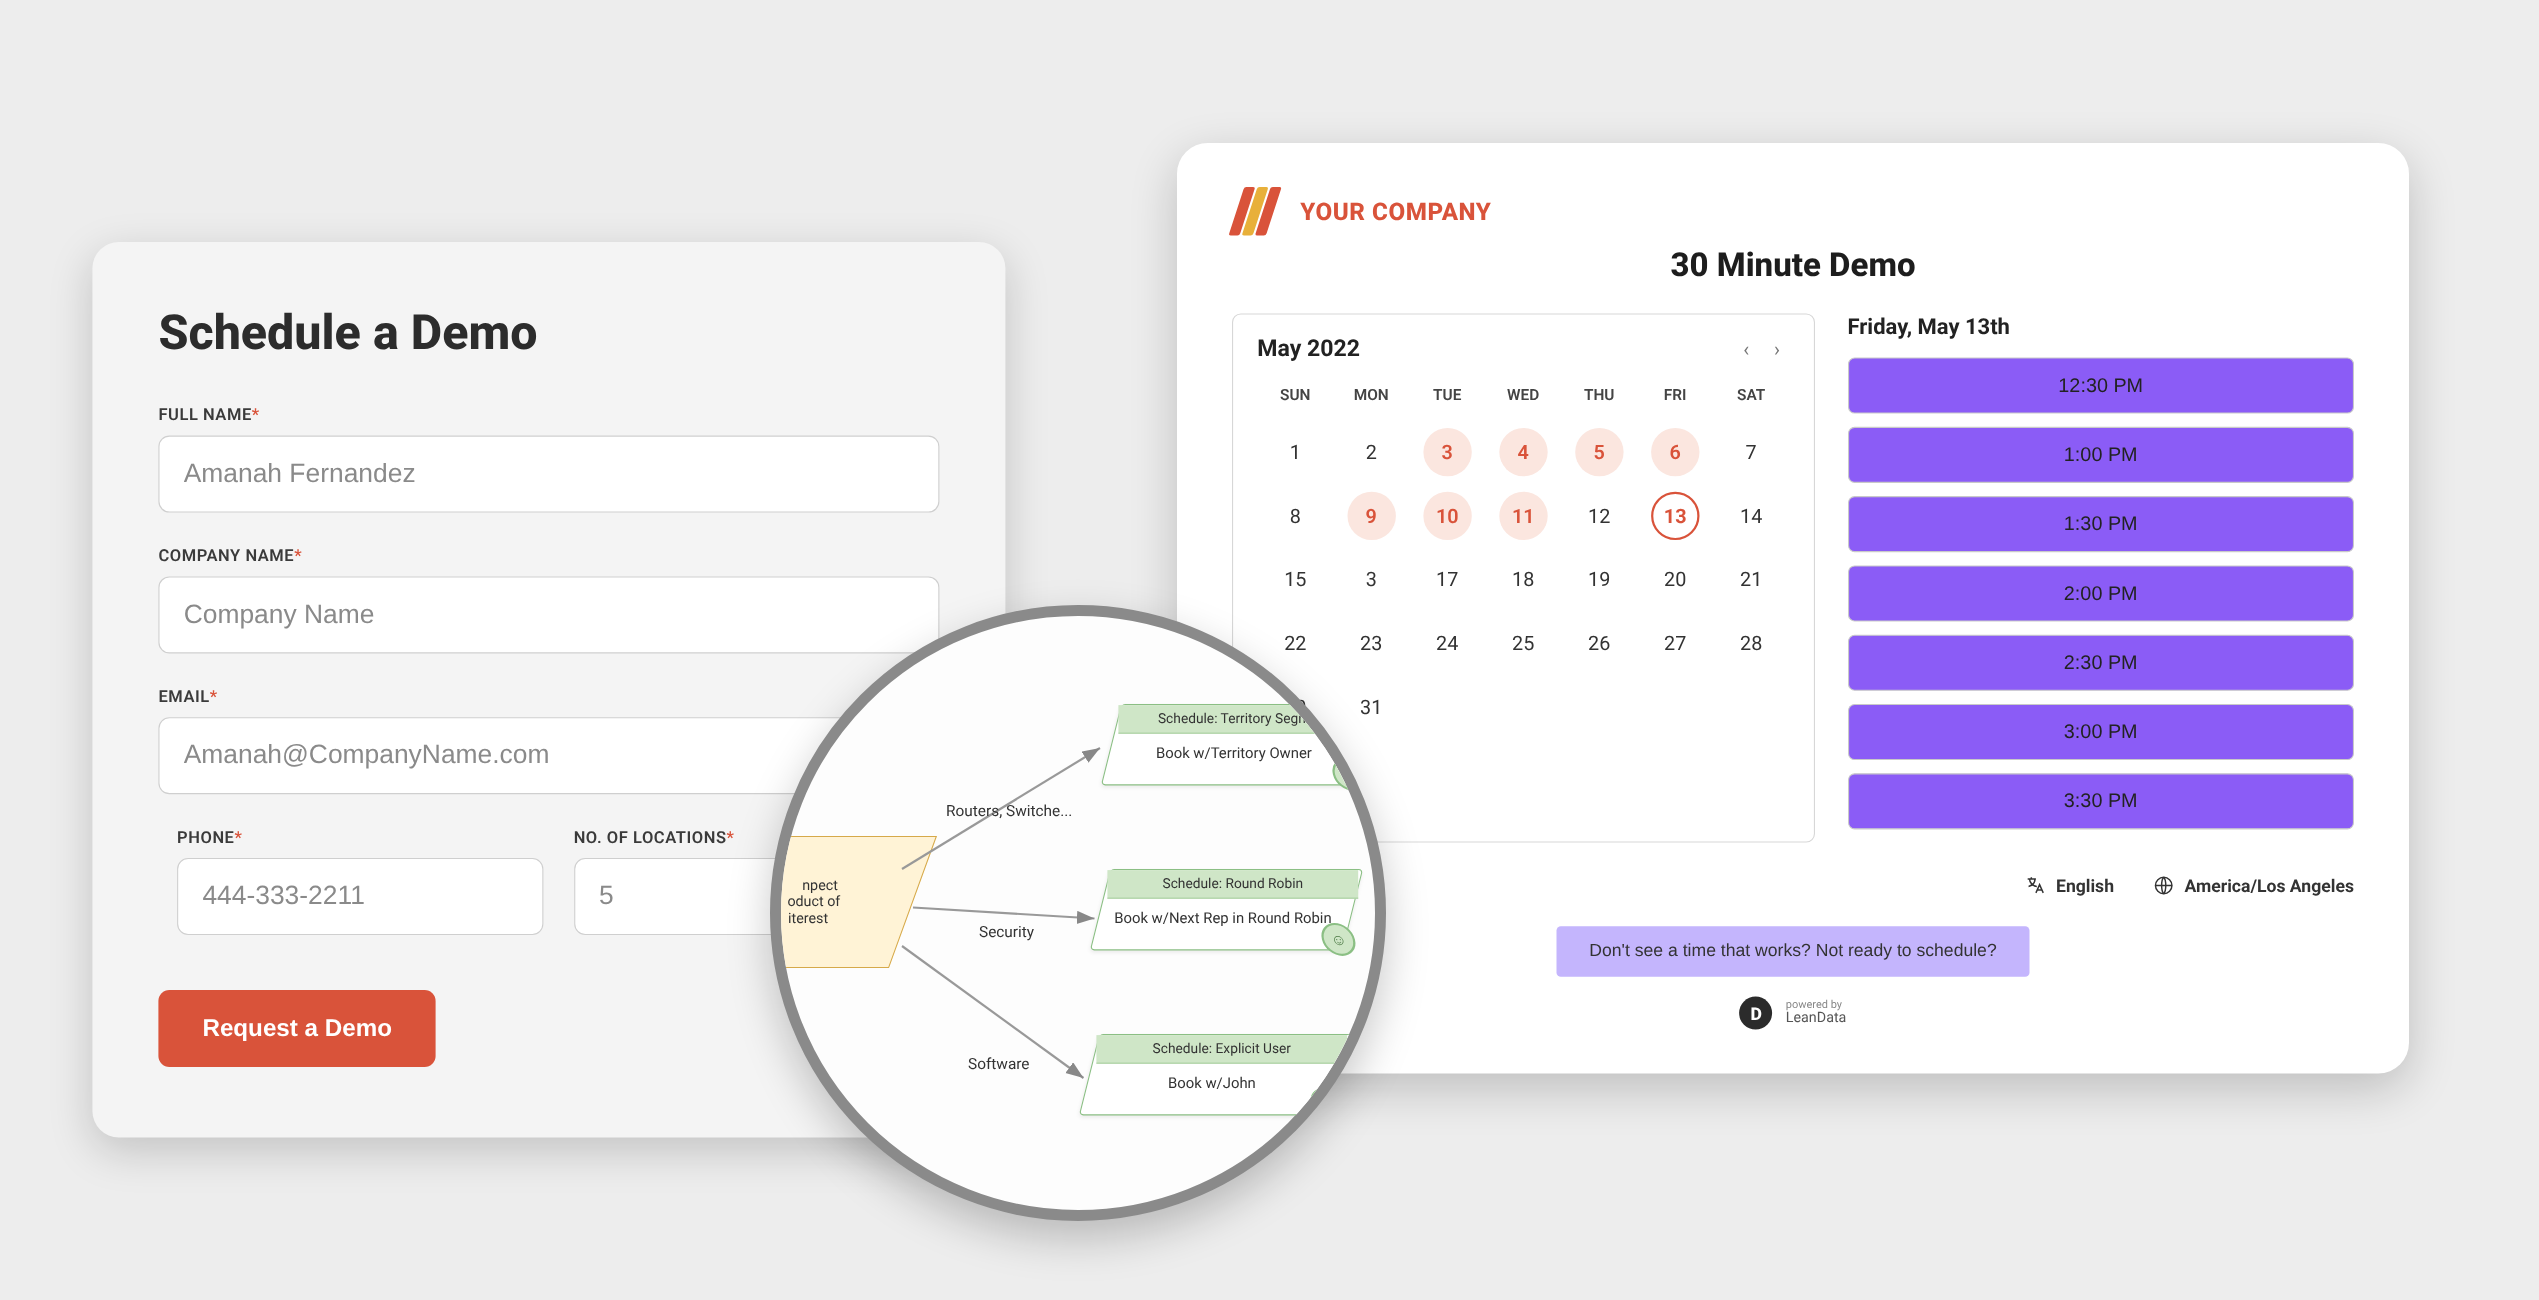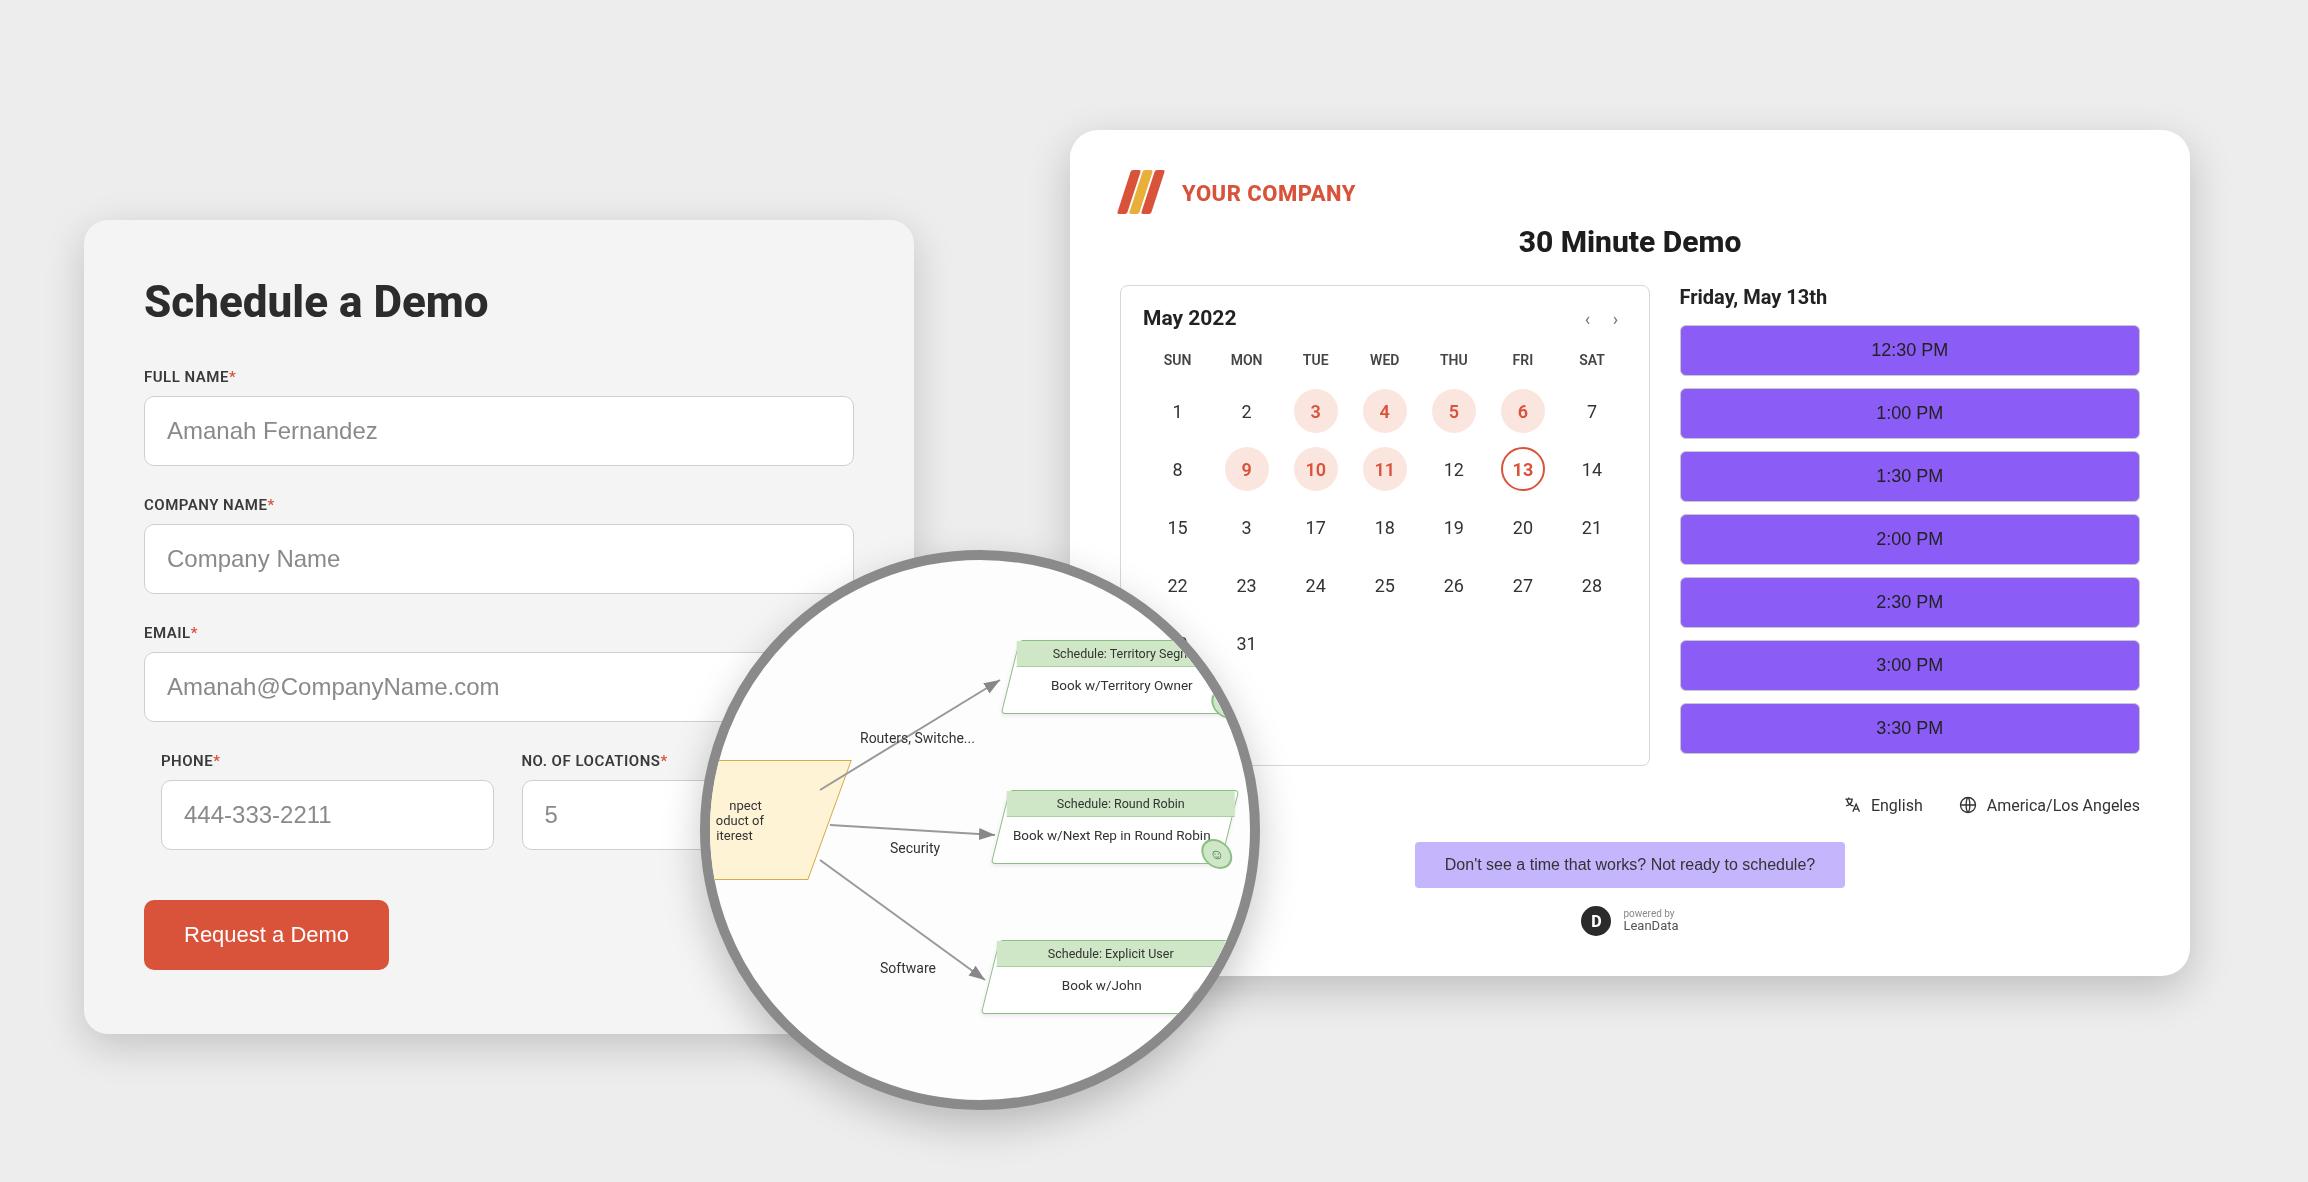--- a/index.html
+++ b/index.html
@@ -53,21 +53,21 @@
   .field-row { display: flex; gap: 28px; padding-left: 17px; }
   .field-row .field-group { flex: 1; }
   .submit-btn {
     margin-top: 20px;
     background: #d9533a;
     color: #fff;
     border: none;
     border-radius: 10px;
     padding: 22px 40px;
     font-size: 22px;
-    font-weight: 400;
+    font-weight: 700;
     cursor: pointer;
   }
 
   
   .cal-card {
     position: absolute;
     left: 1070px;
     top: 130px;
     width: 1120px;
     background: #fff;
@@ -160,21 +160,21 @@
     padding:14px 12px; font-size:18px; color:#222;
     margin-bottom:12px; cursor:pointer;
   }
 
   .cal-footer {
     margin-top: 28px;
     display:flex; align-items:center; justify-content:space-between;
     font-size:16px; color:#333;
   }
   .cal-footer-left { display:flex; align-items:center; gap:10px; }
-  .footer-right { display:flex; gap:34px; align-items:center; }
+  .footer-right { display:flex; gap:34px; align-items:center;font-weight:bold; }
   .footer-right .item { display:flex; align-items:center; gap:8px; cursor:pointer; }
   .globe, .lang-ico {
     width:22px; height:22px; display:inline-flex; align-items:center; justify-content:center;
   }
 
   .no-time {
     margin: 26px auto 0 auto;
     display:block;
     background:#c4b5fd;
     border:none;

